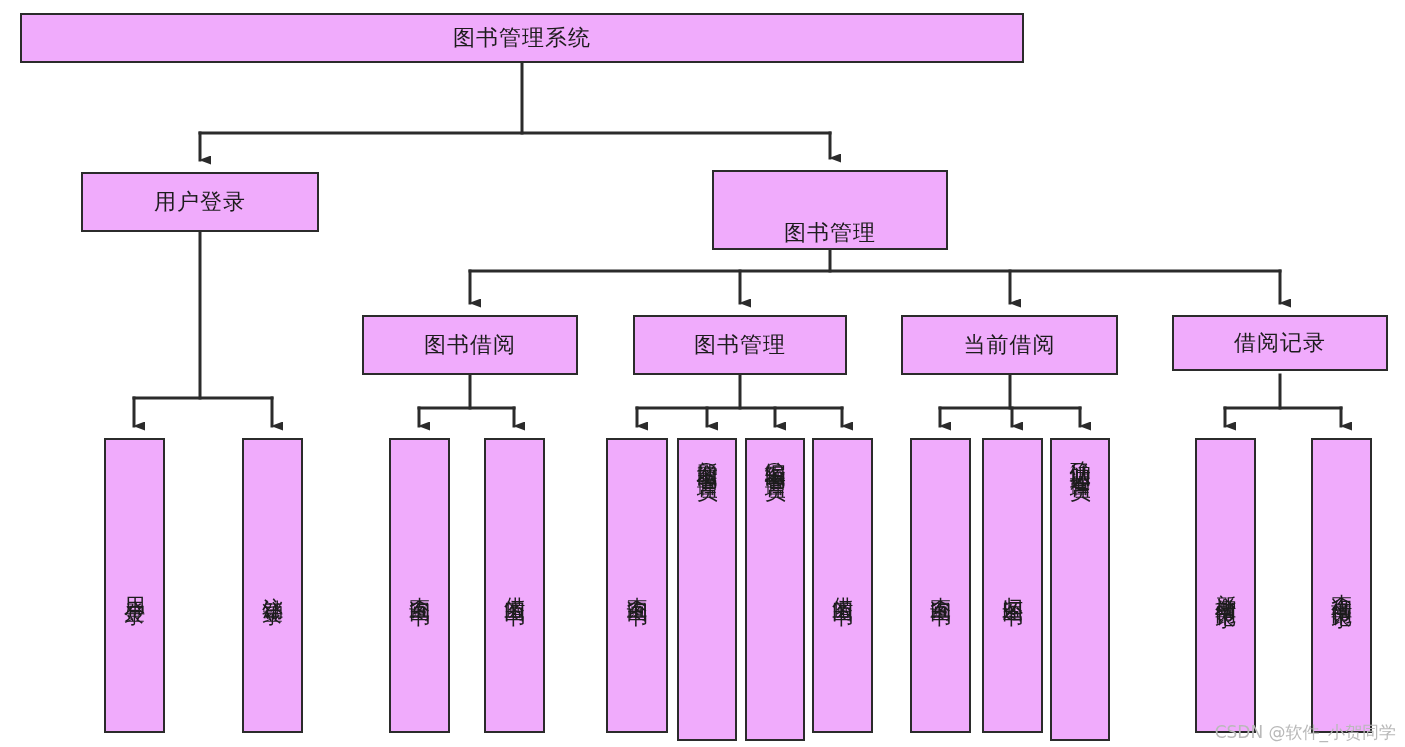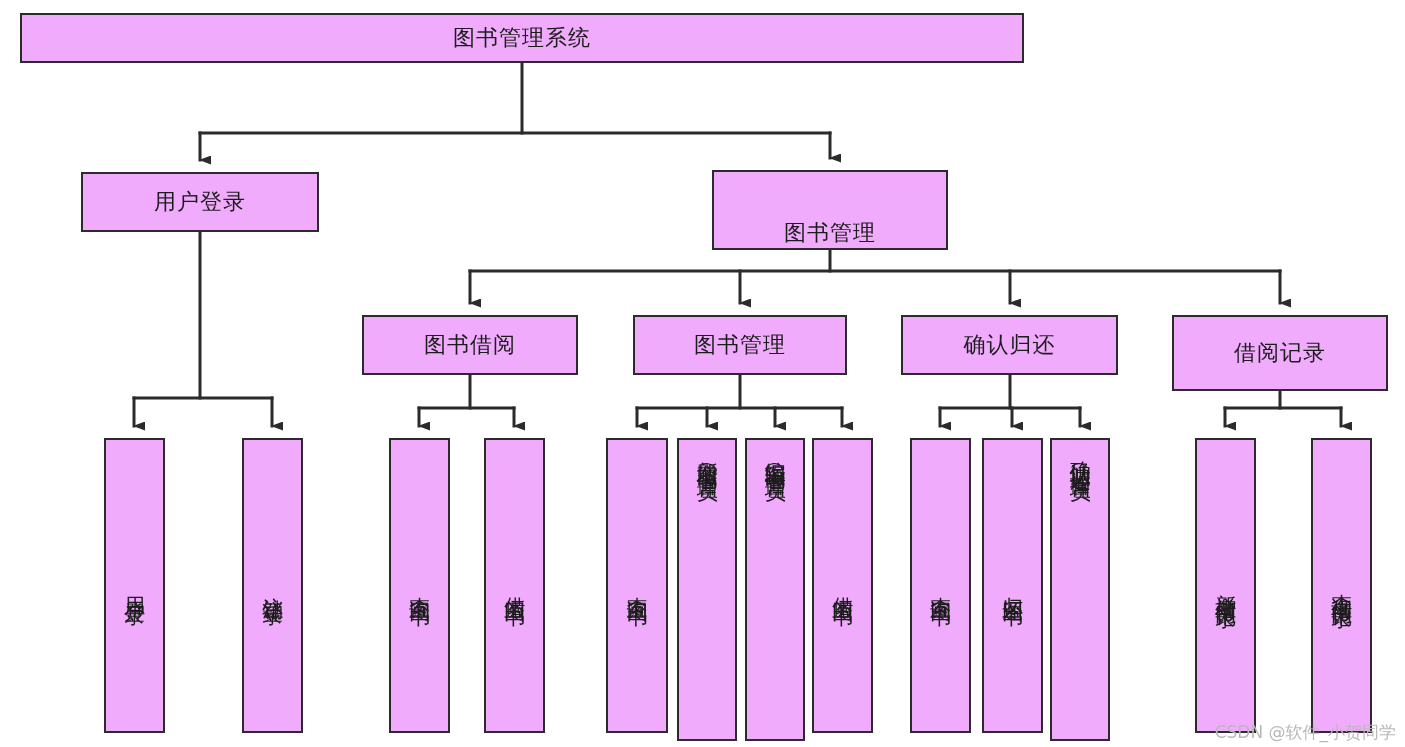--- a/index.html
+++ b/index.html
@@ -132,23 +132,23 @@
     <span>图书管理</span>
   </div>
 
   <div class="node-box node-h" style="left:362px; top:315px; width:216px; height:60px;">
     <span>图书借阅</span>
   </div>
   <div class="node-box node-h" style="left:633px; top:315px; width:214px; height:60px;">
     <span>图书管理</span>
   </div>
   <div class="node-box node-h" style="left:901px; top:315px; width:217px; height:60px;">
-    <span>确认归还</span>
+    <span>当前借阅</span>
   </div>
-  <div class="node-box node-h" style="left:1172px; top:315px; width:216px; height:76px;">
+  <div class="node-box node-h" style="left:1172px; top:315px; width:216px; height:56px;">
     <span>借阅记录</span>
   </div>
 
   <div class="node-box node-v" style="left:104px; top:438px; width:61px; height:295px;">
     <span>用户登录</span>
   </div>
   <div class="node-box node-v" style="left:242px; top:438px; width:61px; height:295px;">
     <span>注销登录</span>
   </div>
 

